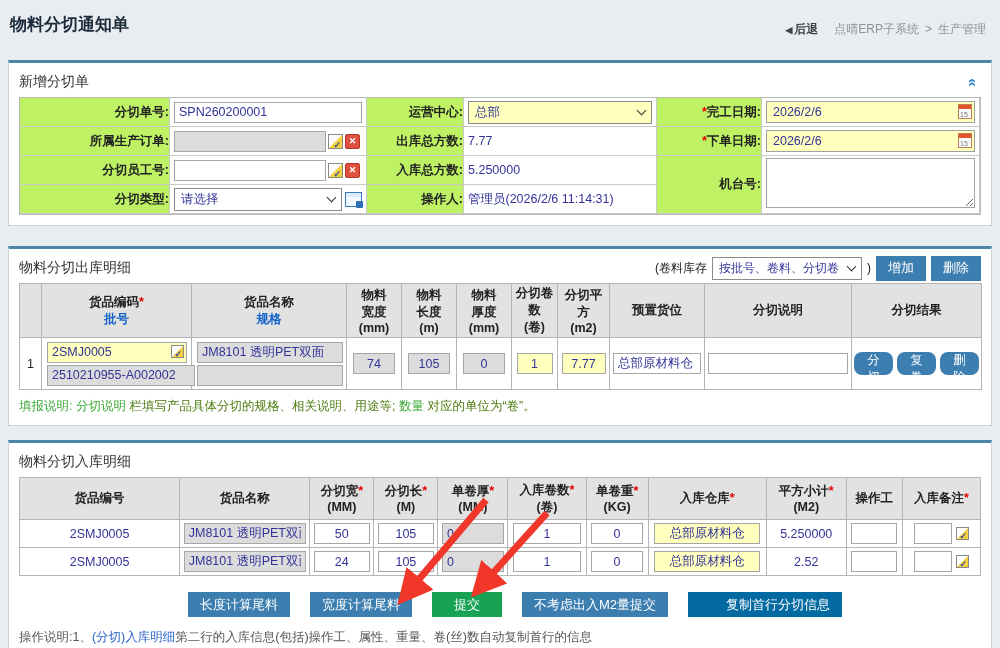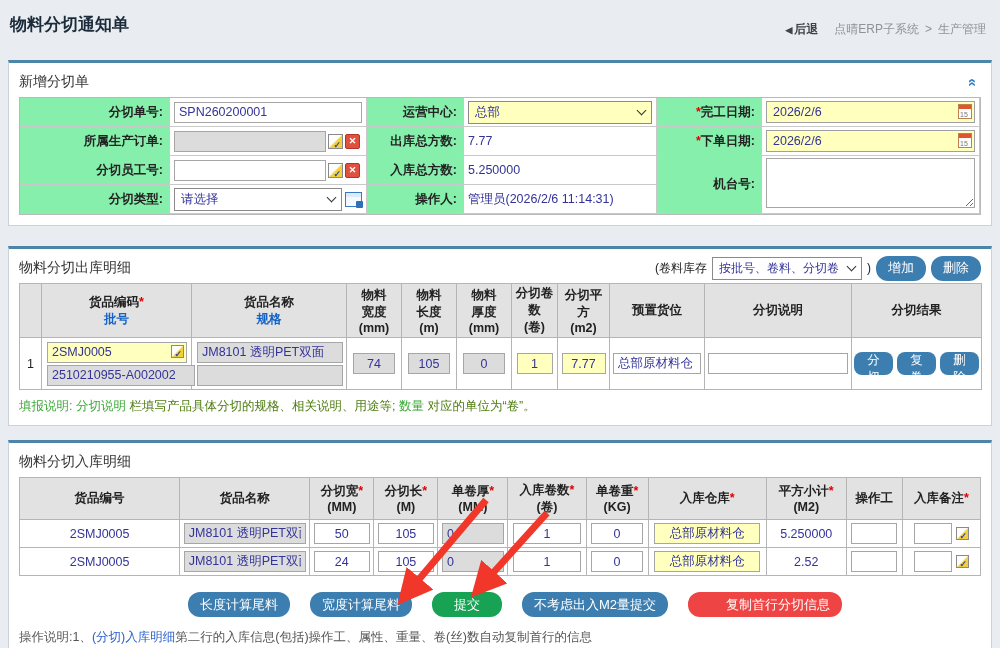--- a/index.html
+++ b/index.html
@@ -22,21 +22,21 @@
   .panel { margin:0 8px; background:#fff; border:1px solid #ccd2d7; border-top:3px solid #4b86a8; padding:4px 10px 10px; }
   .p1 { margin-top:12px; }
   .p2 { margin-top:20px; }
   .p3 { margin-top:14px; height:230px; }
   .sec-head { display:flex; justify-content:space-between; align-items:center; height:30px; font-size:14px; color:#333; }
   .collapse { display:inline-block; transform:rotate(90deg); color:#2e7fc1; font-weight:bold; font-size:15px; cursor:pointer; margin-right:4px; }
   .collapse::before { content:"«"; }
   
   .form-grid { display:grid; grid-template-columns:150px 197px 97px 193px 105px 1fr; grid-auto-rows:29px; border:1px solid #b9b9b9; }
   .fcell { border-right:1px solid #c9c9c9; border-bottom:1px solid #c9c9c9; display:flex; align-items:center; min-height:29px; }
-  .lbl { background:#86efac; justify-content:flex-end; padding-right:6px; font-weight:bold; color:#222; white-space:nowrap; }
+  .lbl { background:#bef264; justify-content:flex-end; font-weight:bold; color:#222; white-space:nowrap; }
   .val { background:#fff; padding:2px 4px; gap:3px; color:#333399; }
   .span2 { grid-row:span 2; }
   .star { color:#e00000; font-weight:bold; }
   
   .inp { height:21px; border:1px solid #a6a6a6; font-family:"Liberation Sans",sans-serif; font-size:12.5px; color:#333399; padding:0 4px; background:#fff; }
   .inp.gray { background:#dcdcdc; }
   .inp.yellow { background:#ffffbe; }
   .inp.center { text-align:center; }
   textarea.inp { height:50px; width:100%; resize:both; padding:2px 4px; }
   
@@ -51,24 +51,24 @@
   .cal-icon { width:14px; height:15px; background:#fdfdfd; border:1px solid #c07f4f; position:relative; flex:none; cursor:pointer; }
   .cal-icon::before { content:""; position:absolute; top:0; left:0; right:0; height:4px; background:#e2552c; }
   .cal-icon::after { content:"15"; position:absolute; bottom:0; left:1px; font-size:7px; color:#777; }
   .form-icon { width:17px; height:15px; border:1px solid #3a78c0; background:linear-gradient(180deg,#dcebfb 30%,#f4f9ff 30%); position:relative; flex:none; cursor:pointer; }
   .form-icon::after { content:""; position:absolute; right:-2px; bottom:-2px; width:7px; height:7px; background:#2e6fb8; border-radius:1px; }
   .date-box { position:relative; flex:1; height:22px; background:#ffffbe; border:1px solid #a0a0a0; display:flex; align-items:center; padding:0 20px 0 6px; color:#333399; }
   .date-box .cal-icon { position:absolute; right:2px; top:2px; }
   .input-icons { position:relative; display:flex; align-items:center; gap:2px; }
   .in-pick { position:absolute; right:3px; top:3px; }
   
-  .btn { border:none; border-radius:12px; color:#fff; font-family:"Liberation Sans",sans-serif; font-size:13px; height:25px; padding:0 12px; cursor:pointer; }
+  .btn { border:none; border-radius:0; color:#fff; font-family:"Liberation Sans",sans-serif; font-size:13px; height:25px; padding:0 12px; cursor:pointer; }
   .btn-blue { background:#3d7eb0; }
   .btn-green { background:#17a254; }
-  .btn-orange { background:#ef4444;padding-left:38px; }
+  .btn-orange { background:#0369a1;padding-left:38px; }
   .btn-sm { height:23px; font-size:12.5px; padding:0 9px; border-radius:8px; }
   
   table { border-collapse:collapse; width:962px; table-layout:fixed; }
   th, td { border:1px solid #b5b5b5; padding:1px 2px; text-align:center; vertical-align:middle; }
   th { background:#e2e2e2; font-weight:bold; font-size:12.5px; color:#222; }
   .sub-link { color:#1464c8; cursor:pointer; }
   .t2 th { height:52px; }
   .t2 td { height:52px; background:#fff; }
   .t3 th { height:42px; }
   .t3 td { height:28px; background:#fff; }

